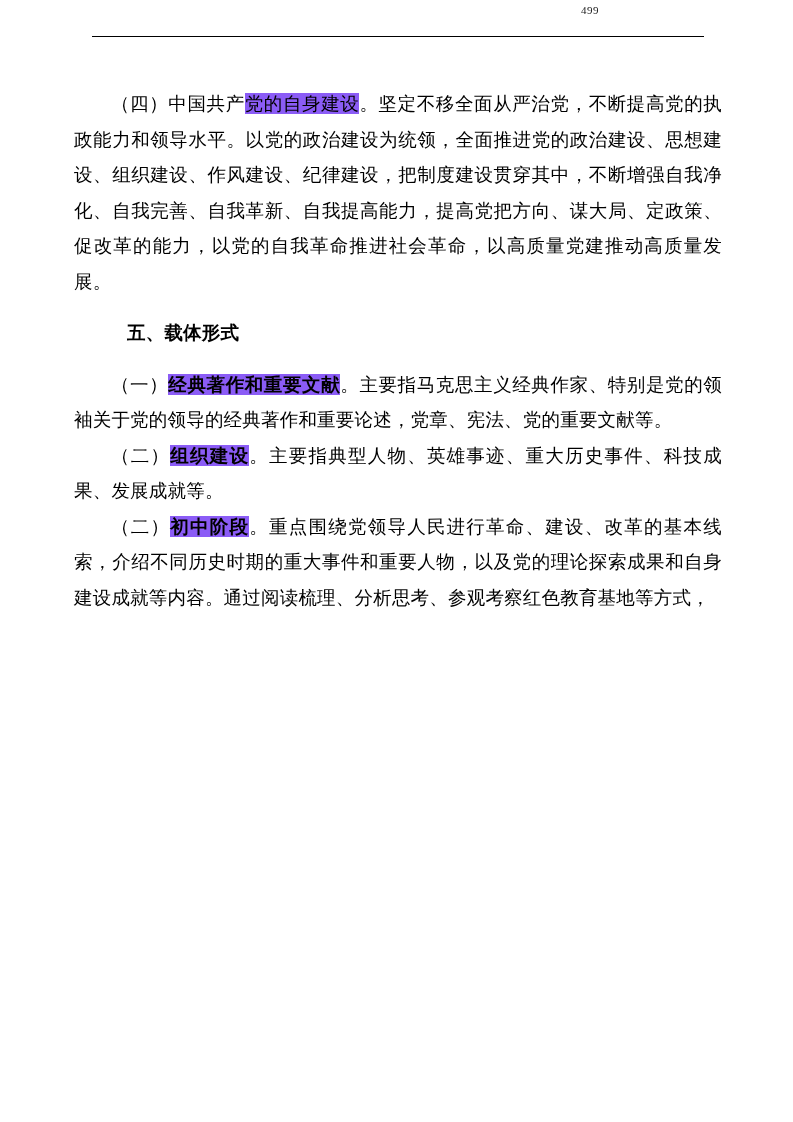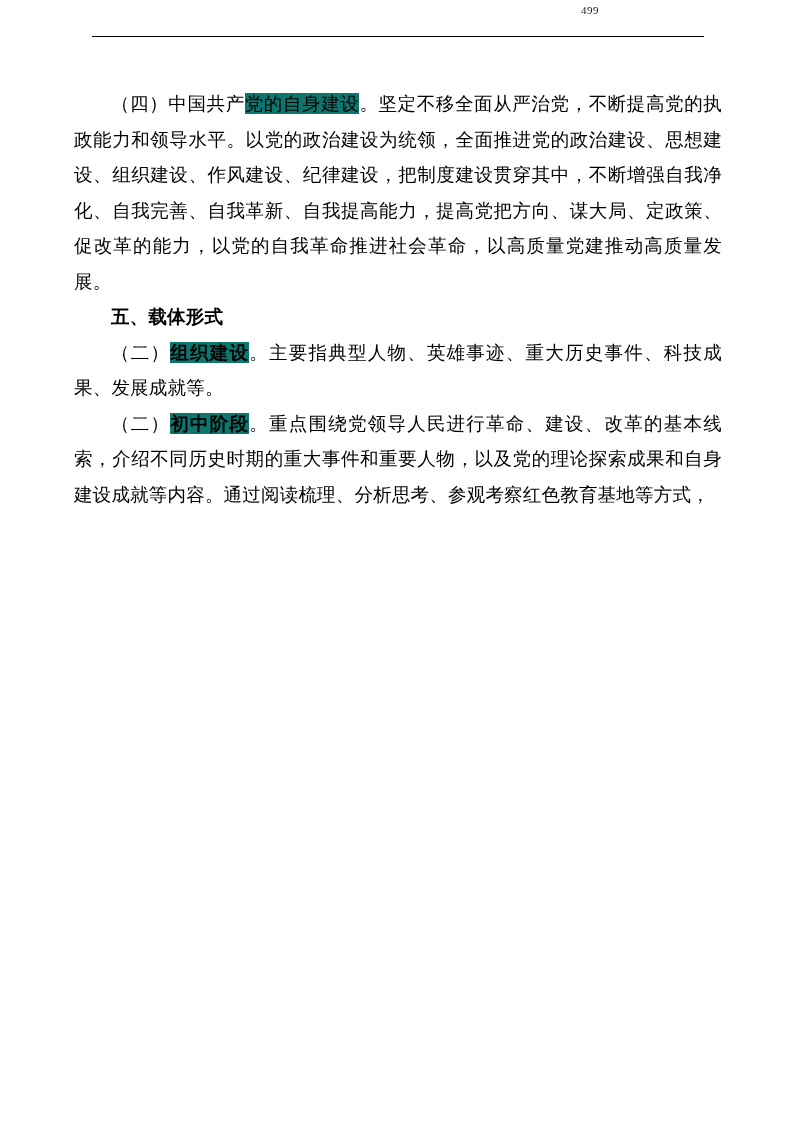--- a/index.html
+++ b/index.html
@@ -53,41 +53,42 @@
     letter-spacing: 0.2px;
     font-family: "DejaVu Sans", sans-serif;
     font-weight: 400;
   }
   p.indent {
     text-indent: 37px;
   }
   p.heading {
     font-weight: bold;
     text-indent: 37px;
-    margin: 0;
+    margin: 16px;
     font-size: 18.5px;
     line-height: 35.5px;
     font-family: "DejaVu Sans", sans-serif;
   }
   .hl {
-    background: #0f766e;
+    background: #8b5cf6;
   }
   .b {
     font-weight: bold;
   }
 </style>
 </head>
 <body>
 
 <div class="page">
 
   <div class="page-number">499</div>
 
   <div class="header-rule"></div>
 
   <div class="content" id="content">
       <p class="para indent"><span>（四）中国共产</span><span class="hl">党的自身建设</span><span>。坚定不移全面从严治党，不断提高党的执政能力和领导水平。以党的政治建设为统领，全面推进党的政治建设、思想建设、组织建设、作风建设、纪律建设，把制度建设贯穿其中，不断增强自我净化、自我完善、自我革新、自我提高能力，提高党把方向、谋大局、定政策、促改革的能力，以党的自我革命推进社会革命，以高质量党建推动高质量发展。</span></p>
       <p class="para heading"><span class="b">五、载体形式</span></p>
+      <p class="para indent"><span>（一）</span><span class="hl b">经典著作和重要文献</span><span>。主要指马克思主义经典作家、特别是党的领袖关于党的领导的经典著作和重要论述，党章、宪法、党的重要文献等。</span></p>
       <p class="para indent"><span>（二）</span><span class="hl b">组织建设</span><span>。主要指典型人物、英雄事迹、重大历史事件、科技成果、发展成就等。</span></p>
       <p class="para indent"><span>（二）</span><span class="hl b">初中阶段</span><span>。重点围绕党领导人民进行革命、建设、改革的基本线索，介绍不同历史时期的重大事件和重要人物，以及党的理论探索成果和自身建设成就等内容。通过阅读梳理、分析思考、参观考察红色教育基地等方式，</span></p>
     </div>
 
 </div>
 
 </body></html>

